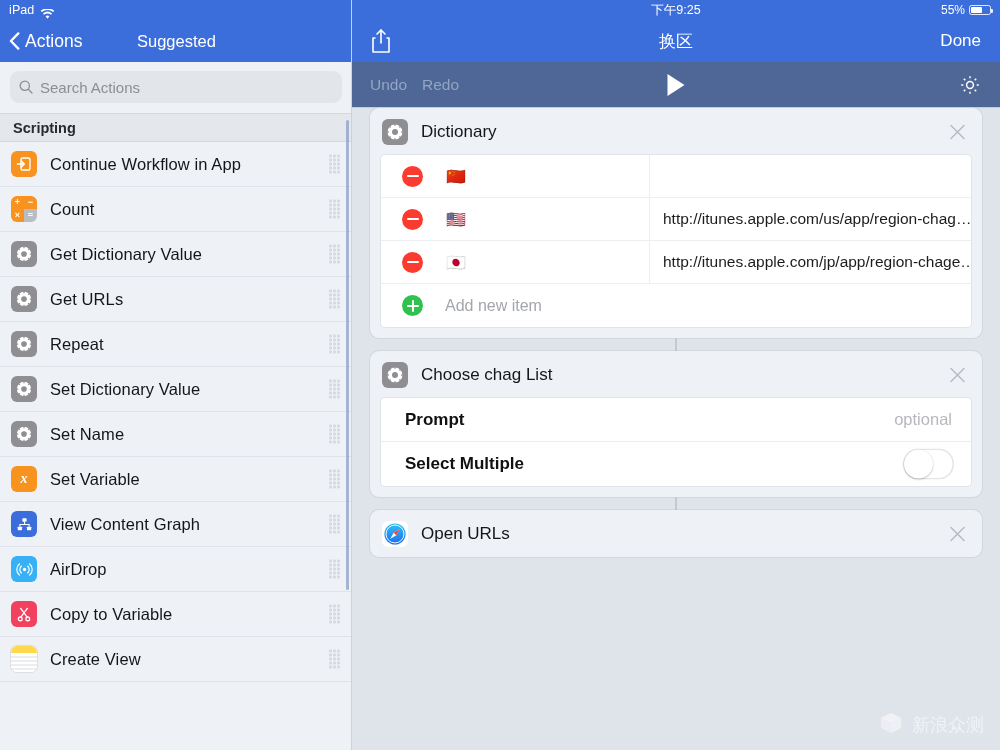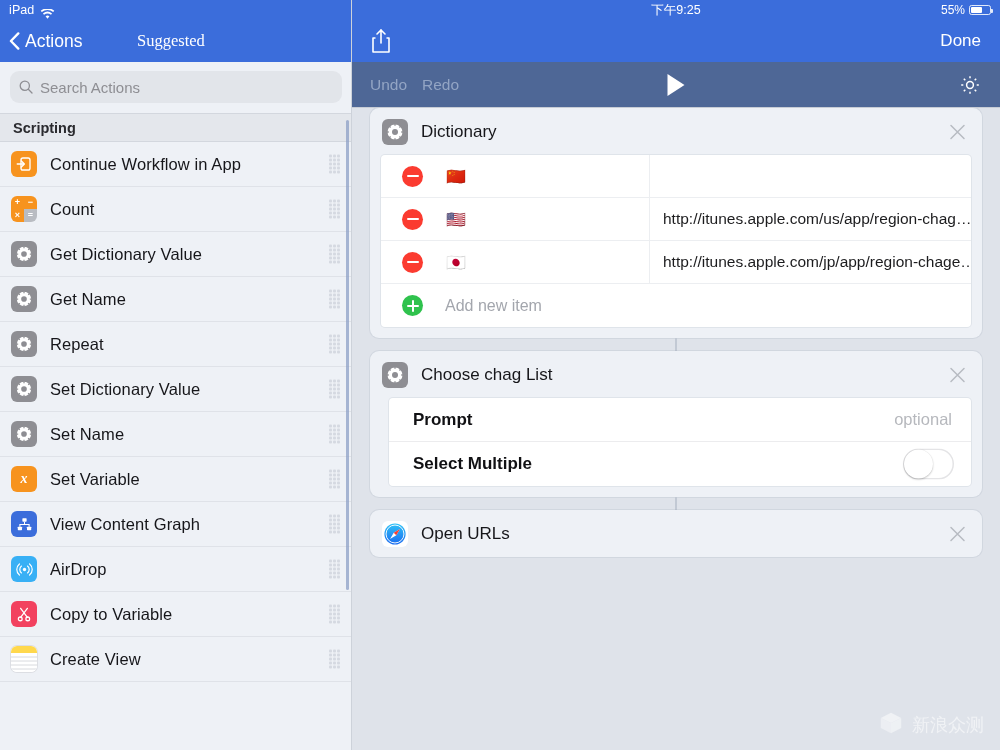--- a/index.html
+++ b/index.html
@@ -20,21 +20,21 @@
   .sb-status .dev { font-size:12.5px; letter-spacing:.1px; }
   .wifi-ico { display:inline-block; width:15px; height:11px; position:relative; top:1px; }
 
   .sb-navbar {
     height:42px; background:#3b6ddb; color:#fff;
     display:flex; align-items:center; position:relative;
   }
   .back-btn { display:flex; align-items:center; padding-left:9px; gap:5px; cursor:default; }
   .chev-left { width:11px; height:18px; display:block; }
   .back-label { font-size:17.5px; }
-  .sb-title { position:absolute; left:137px; font-size:16.5px;font-family:Liberation Serif, serif; }
+  .sb-title { position:absolute; left:137px; font-size:16.5px; }
 
   .search-wrap { padding:9px 10px 8px 10px; background:#eef1f6; }
   .search-box {
     height:32px; background:#e2e5ea; border-radius:9px;
     display:flex; align-items:center; padding:0 9px; gap:7px;
   }
   .search-ico { width:14px; height:14px; flex:0 0 14px; }
   .search-text { font-size:15px; color:#8e8e93; }
 
   .list { position:absolute; top:113px; left:0; right:0; bottom:0; overflow:hidden; }
@@ -129,21 +129,21 @@
   .plus-btn::before { content:""; position:absolute; top:4.5px; bottom:4.5px; left:9.5px;
                       width:2px; background:#fff; border-radius:1px; }
   .dict-key { margin-left:23px; font-size:16px; }
   .dict-div { position:absolute; left:268px; top:0; bottom:0; width:1px; background:#eceef1; }
   .dict-val { position:absolute; left:282px; font-size:15.5px; color:#1c1c1e;
               white-space:nowrap; overflow:hidden; }
   .add-new { margin-left:22px; font-size:16px; color:#a3a6ad; }
 
   .conn { width:2px; height:13px; background:#c2c9d4; margin:0 auto; }
 
-  .prop-body { background:#fff; margin:0 11px 11px 19px; border-radius:4px;
+  .prop-body { background:#fff; margin:0 11px 11px 11px; border-radius:4px;
                box-shadow:0 0 0 1px rgba(150,160,175,.16); }
   .prop-row { height:44px; display:flex; align-items:center; position:relative;
               padding:0 16px 0 24px; border-bottom:1px solid #ececee; }
   .prop-row:last-child { border-bottom:none; }
   .prop-label { font-size:17px; font-weight:bold; color:#111114; }
   .prop-optional { position:absolute; right:19px; font-size:16.5px; color:#b6b8bd; }
   .toggle { position:absolute; right:17px; top:50%; transform:translateY(-50%);
             width:51px; height:31px; border-radius:16px; background:#fff;
             box-shadow:inset 0 0 0 1.5px #e4e4e6; }
   .toggle .knob { position:absolute; left:1px; top:1px; width:29px; height:29px;
@@ -287,21 +287,21 @@
         <div class="row">
           <span class="row-ico ic-gray">
             <svg class="gear-svg" viewBox="0 0 24 24">
               <circle cx="12" cy="12" r="8.6" fill="#fff"></circle>
               <circle cx="12" cy="12" r="3.4" fill="#8e8e93"></circle>
               <g stroke="#8e8e93" stroke-width="1.5">
                 <path d="M12 2v3M12 19v3M2 12h3M19 12h3M4.9 4.9l2.1 2.1M16.9 16.9l2.1 2.1M19.1 4.9l-2.1 2.1M7 16.9l-2.1 2.1"></path>
               </g>
             </svg>
           </span>
-          <span class="row-label">Get Name</span>
+          <span class="row-label">Get URLs</span>
           <span class="grip">
             <i style="left:0px;top:0px"></i>
             <i style="left:4px;top:0px"></i>
             <i style="left:8px;top:0px"></i>
             <i style="left:0px;top:4px"></i>
             <i style="left:4px;top:4px"></i>
             <i style="left:8px;top:4px"></i>
             <i style="left:0px;top:8px"></i>
             <i style="left:4px;top:8px"></i>
             <i style="left:8px;top:8px"></i>
@@ -558,20 +558,21 @@
     </div>
 
     <div class="pn-navbar">
       <span class="share-btn">
         <svg viewBox="0 0 22 26" width="22" height="26">
           <path d="M11 2v13" stroke="#fff" stroke-width="1.6" fill="none" stroke-linecap="round"></path>
           <path d="M7 6l4-4 4 4" stroke="#fff" stroke-width="1.6" fill="none" stroke-linecap="round" stroke-linejoin="round"></path>
           <path d="M5.5 10H3v14h16V10h-2.5" stroke="#fff" stroke-width="1.6" fill="none" stroke-linejoin="round"></path>
         </svg>
       </span>
+      <div class="pn-title">换区</div>
       <div class="done-btn">Done</div>
     </div>
 
     <div class="pn-toolbar">
       <div class="undo">Undo</div>
       <div class="redo">Redo</div>
       <div class="play"></div>
       <span class="tb-gear">
         <svg viewBox="0 0 24 24" width="24" height="24">
           <g fill="none" stroke="#fff" stroke-width="1.5">

